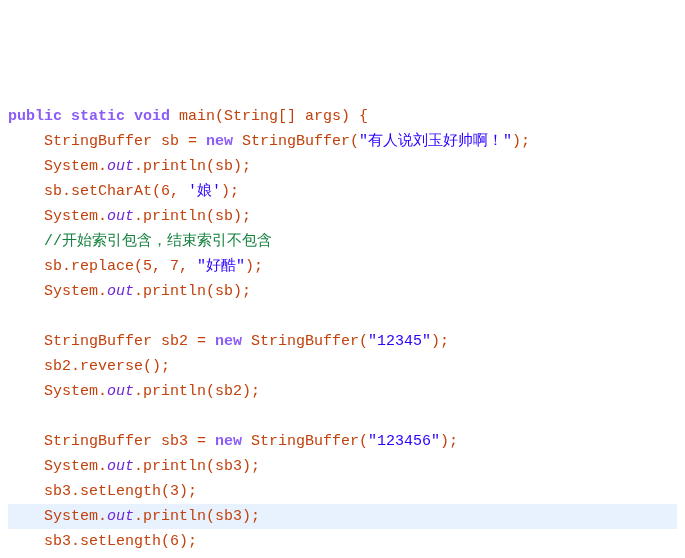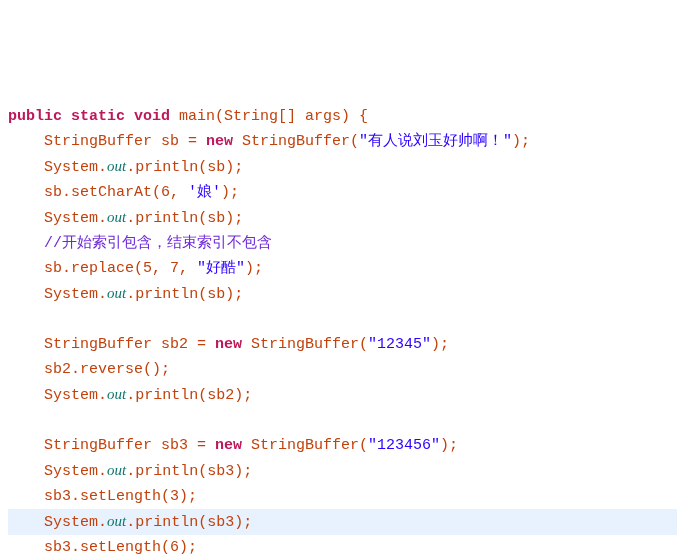--- a/index.html
+++ b/index.html
@@ -14,25 +14,25 @@
   }
   .code-block {
     padding: 4px 8px;
   }
   .line {
     min-height: 25px;
   }
   .highlight-line {
     background: #e8f2fe;
   }
-  .kw { color: #be185d; font-weight: bold; }                           
+  .kw { color: #8b5cf6; font-weight: bold; }                           
   .str { color: #2a00ff; }                            
   .chr { color: #2a00ff; }                            
-  .field { color: #0f766e; font-style: italic; font-family: Liberation Serif, serif; }                          
-  .comment { color: #6d28d9; }                        
+  .field { color: #6d28d9; font-style: italic; }                          
+  .comment { color: #15803d; }                        
   .plain { color: #c2410c; }
 </style>
 </head>
 <body>
 
 
 
 <div class="code-block" id="code-root"><div class="line"><span class="plain"></span><span class="kw">public</span><span class="plain"> </span><span class="kw">static</span><span class="plain"> </span><span class="kw">void</span><span class="plain"> main(String[] args) {</span></div><div class="line"><span class="plain">    </span><span class="plain">StringBuffer sb = </span><span class="kw">new</span><span class="plain"> StringBuffer(</span><span class="str">"有人说刘玉好帅啊！"</span><span class="plain">);</span></div><div class="line"><span class="plain">    </span><span class="plain">System.</span><span class="field">out</span><span class="plain">.println(sb);</span></div><div class="line"><span class="plain">    </span><span class="plain">sb.setCharAt(6, </span><span class="chr">'娘'</span><span class="plain">);</span></div><div class="line"><span class="plain">    </span><span class="plain">System.</span><span class="field">out</span><span class="plain">.println(sb);</span></div><div class="line"><span class="plain">    </span><span class="comment">//开始索引包含，结束索引不包含</span></div><div class="line"><span class="plain">    </span><span class="plain">sb.replace(5, 7, </span><span class="str">"好酷"</span><span class="plain">);</span></div><div class="line"><span class="plain">    </span><span class="plain">System.</span><span class="field">out</span><span class="plain">.println(sb);</span></div><div class="line"><span class="plain">    </span></div><div class="line"><span class="plain">    </span><span class="plain">StringBuffer sb2 = </span><span class="kw">new</span><span class="plain"> StringBuffer(</span><span class="str">"12345"</span><span class="plain">);</span></div><div class="line"><span class="plain">    </span><span class="plain">sb2.reverse();</span></div><div class="line"><span class="plain">    </span><span class="plain">System.</span><span class="field">out</span><span class="plain">.println(sb2);</span></div><div class="line"><span class="plain">    </span></div><div class="line"><span class="plain">    </span><span class="plain">StringBuffer sb3 = </span><span class="kw">new</span><span class="plain"> StringBuffer(</span><span class="str">"123456"</span><span class="plain">);</span></div><div class="line"><span class="plain">    </span><span class="plain">System.</span><span class="field">out</span><span class="plain">.println(sb3);</span></div><div class="line"><span class="plain">    </span><span class="plain">sb3.setLength(3);</span></div><div class="line highlight-line"><span class="plain">    </span><span class="plain">System.</span><span class="field">out</span><span class="plain">.println(sb3);</span></div><div class="line"><span class="plain">    </span><span class="plain">sb3.setLength(6);</span></div><div class="line"></div></div>
 
 

